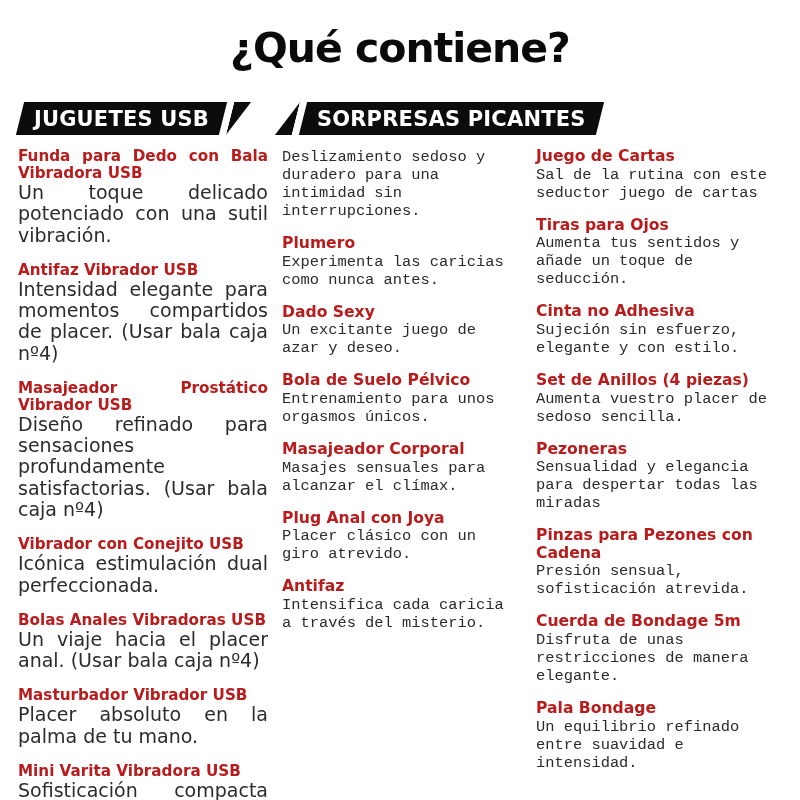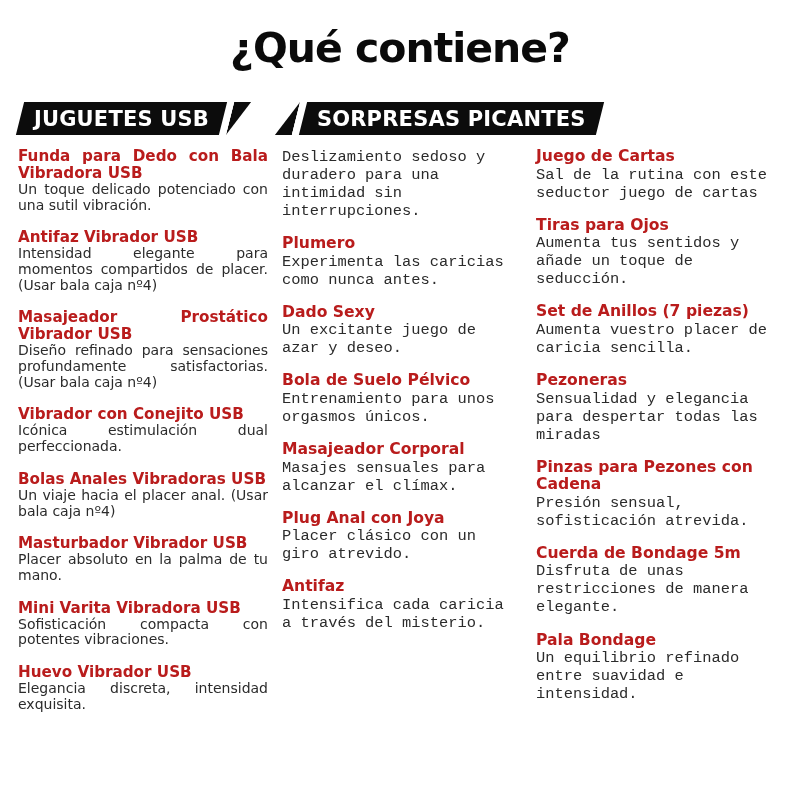--- a/index.html
+++ b/index.html
@@ -65,21 +65,21 @@
     font-weight: 700;
     color: #b91c1c;
     line-height: 1.12;
   }
   .item p { margin: 0; }
 
   
   .col-0 { text-align: justify; }
   .col-0 .item { margin-bottom: 16px; }
   .col-0 h3 { font-size: 15.2px; }
-  .col-0 p  { font-size: 14px; line-height: 1.12; }
+  .col-0 p  { font-size: 19px; line-height: 1.12; }
 
   
   .col-1 .item, .col-2 .item { margin-bottom: 15px; }
   .col-1 h3, .col-2 h3 { font-size: 15.6px; line-height: 1.13; }
   .col-1 p,  .col-2 p  { font-size: 15.4px; line-height: 1.17; font-family: Liberation Mono, monospace; }
 </style>
 </head>
 <body>
 
 <div class="poster">
@@ -171,22 +171,26 @@
     <div class="col col-2">
       <div class="item">
         <h3>Juego de Cartas</h3>
         <p>Sal de la rutina con este seductor juego de cartas</p>
       </div>
       <div class="item">
         <h3>Tiras para Ojos</h3>
         <p>Aumenta tus sentidos y añade un toque de seducción.</p>
       </div>
       <div class="item">
-        <h3>Set de Anillos (7 piezas)</h3>
-        <p>Aumenta vuestro placer de caricia sencilla.</p>
+        <h3>Cinta no Adhesiva</h3>
+        <p>Sujeción sin esfuerzo, elegante y con estilo.</p>
+      </div>
+      <div class="item">
+        <h3>Set de Anillos (4 piezas)</h3>
+        <p>Aumenta vuestro placer de sedoso sencilla.</p>
       </div>
       <div class="item">
         <h3>Pezoneras</h3>
         <p>Sensualidad y elegancia para despertar todas las miradas</p>
       </div>
       <div class="item">
         <h3>Pinzas para Pezones con Cadena</h3>
         <p>Presión sensual, sofisticación atrevida.</p>
       </div>
       <div class="item">

